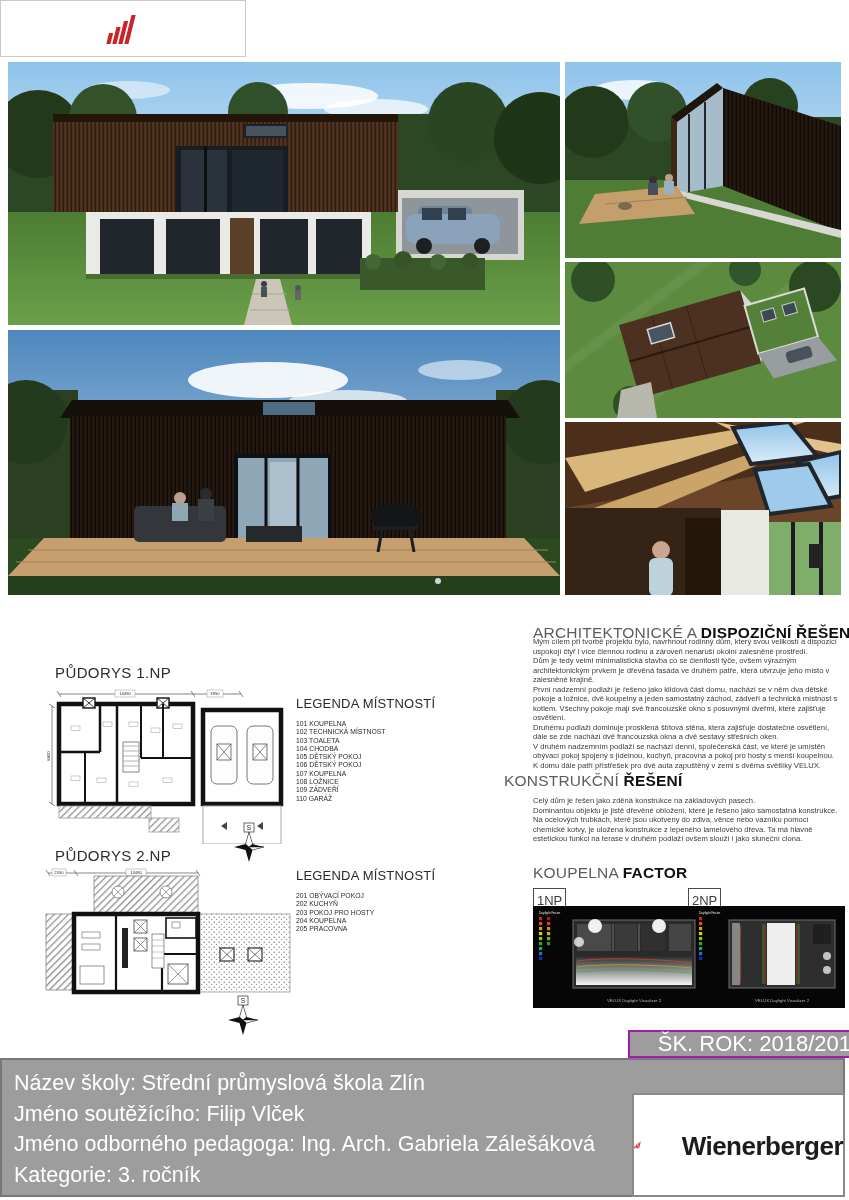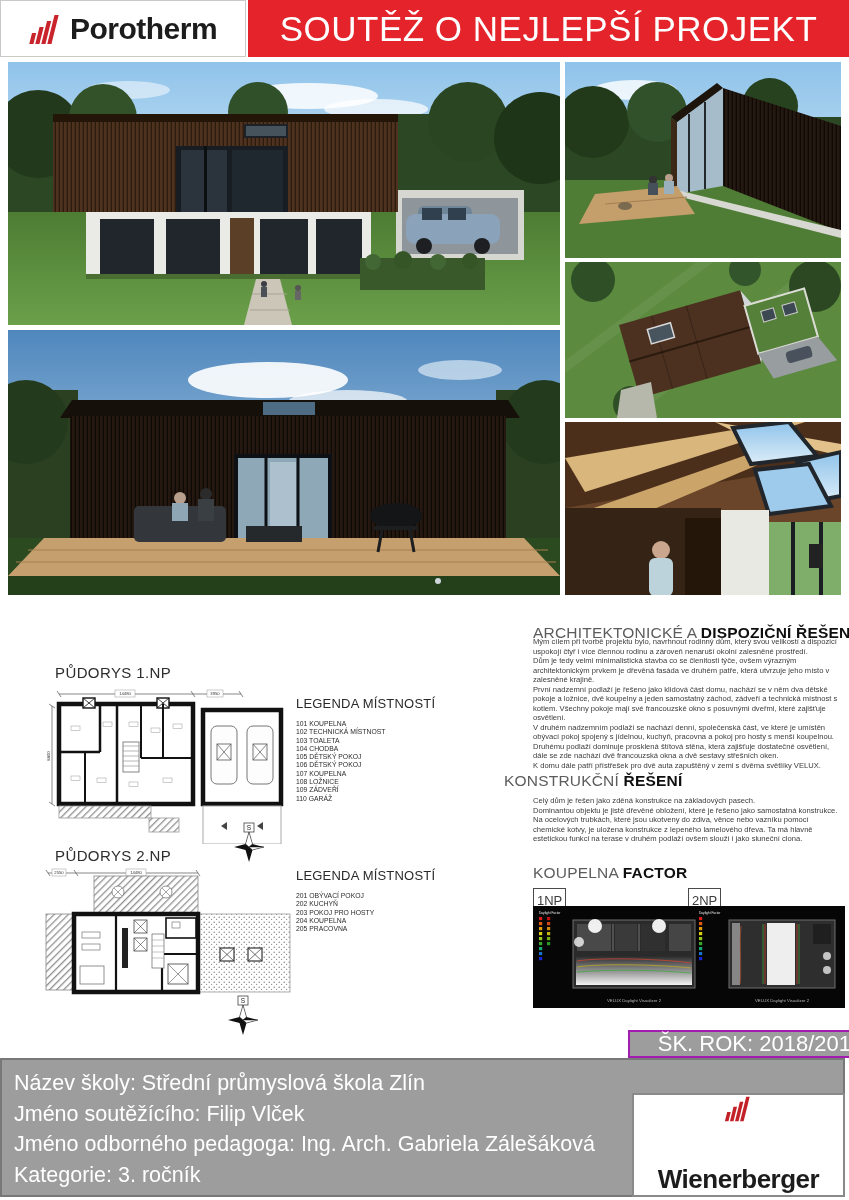--- a/index.html
+++ b/index.html
@@ -29,21 +29,21 @@
   .body-text p{margin:0;font-size:7.6px;line-height:9.5px;color:#3b3b3b;}
   .np-label{position:absolute;border:1.5px solid #4a4a4a;background:#fff;color:#3d3d3d;
             font-size:13px;padding:4px 3px;line-height:16px;}
   
   #sk-bar{left:628px;top:1030px;width:265px;height:28px;background:#9d9d9d;border:2px solid #a21caf;
           box-sizing:border-box;color:#fff;font-size:22px;display:flex;align-items:center;justify-content:center;}
   #info-block{left:0;top:1058px;width:845px;height:139px;background:#9d9d9d;border:2px solid #787878;
               box-sizing:border-box;color:#fff;padding:8px 18px 0 12px;}
   #info-block div{font-size:21.5px;line-height:30.5px;}
   #wb-box{left:632px;top:1093px;width:213px;height:104px;background:#fff;border:2px solid #8a8a8a;
-          box-sizing:border-box;display:flex;flex-direction:column;align-items:center;justify-content:center;z-index:3;gap:40px;}
+          box-sizing:border-box;display:flex;flex-direction:row;align-items:center;justify-content:center;z-index:3;gap:40px;}
   #wb-box .brand-txt{font-size:26px;font-weight:700;color:#1c1c1c;letter-spacing:-.5px;margin-top:2px;}
 </style>
 </head>
 <body>
 
 <svg width="0" height="0" style="position:absolute" aria-hidden="true">
 <defs>
   <pattern id="slat" width="4" height="8" patternUnits="userSpaceOnUse">
     <rect width="4" height="8" fill="#4f3320"></rect>
         <rect x="2.6" width="1.4" height="8" fill="#2d1b0e"></rect>
@@ -84,24 +84,20 @@
 
   <div class="abs" id="logo-box">
     <svg width="34" height="32" viewBox="0 0 34 32">
       <g transform="skewX(-14)" fill="#c9242b">
         <rect x="8" y="20" width="4.2" height="11"></rect>
         <rect x="14" y="14" width="4.2" height="17"></rect>
         <rect x="20" y="8" width="4.2" height="23"></rect>
         <rect x="26" y="2" width="4.2" height="29"></rect>
       </g>
     </svg>
-    <span class="brand-txt">Porotherm</span>
-  </div>
-  <div class="abs" id="banner">
-    <span>SOUTĚŽ O NEJLEPŠÍ PROJEKT</span>
   </div>
 
   <div class="ph" style="left:8px;top:62px;width:552px;height:263px;">
     <svg viewBox="0 0 552 263" width="552" height="263" preserveAspectRatio="none">
       <rect width="552" height="170" fill="url(#sky1)"></rect>
       <ellipse cx="300" cy="34" rx="70" ry="13" fill="#fff" opacity=".85"></ellipse>
       <ellipse cx="368" cy="47" rx="52" ry="10" fill="#fff" opacity=".7"></ellipse>
       <ellipse cx="120" cy="28" rx="42" ry="9" fill="#fff" opacity=".5"></ellipse>
       <g>
         <rect y="52" width="552" height="110" fill="#2c4723"></rect>
@@ -473,22 +469,22 @@
       <polygon points="15,10 18.5,22 15,25 11.5,22" fill="#fff" stroke="#111" stroke-width=".5"></polygon>
       <polygon points="30,25 18.5,28 15,25" fill="#fff" stroke="#111" stroke-width=".5"></polygon>
     </svg>
   </div>
 
   <div class="sec-head" style="left:533px;top:624px;"><span>ARCHITEKTONICKÉ A </span><b>DISPOZIČNÍ ŘEŠENÍ</b></div>
   <div class="body-text" style="left:533px;top:637px;">
     <p>Mým cílem při tvorbě projektu bylo, navrhnout rodinný dům, který svou velikostí a dispozicí uspokojí čtyř i více člennou rodinu a zároveň nenaruší okolní zalesněné prostředí.</p>
     <p>Dům je tedy velmi minimalistická stavba co se členitosti týče, ovšem výrazným architektonickým prvkem je dřevěná fasáda ve druhém patře, která utvrzuje jeho místo v zalesněné krajině.</p>
     <p>První nadzemní podlaží je řešeno jako klidová část domu, nachází se v něm dva dětské pokoje a ložnice, dvě koupelny a jeden samostatný záchod, zádveří a technická místnost s kotlem. Všechny pokoje mají své francouzské okno s posuvnými dveřmi, které zajišťuje osvětlení.</p>
+    <p>Druhému podlaží dominuje prosklená štítová stěna, která zajišťuje dostatečné osvětlení, dále se zde nachází dvě francouzská okna a dvě sestavy střešních oken.</p>
     <p>V druhém nadzemním podlaží se nachází denní, společenská část, ve které je umístěn obývací pokoj spojený s jídelnou, kuchyň, pracovna a pokoj pro hosty s menší koupelnou.</p>
-    <p>Druhému podlaží dominuje prosklená štítová stěna, která zajišťuje dostatečné osvětlení, dále se zde nachází dvě francouzská okna a dvě sestavy střešních oken.</p>
     <p>K domu dále patří přístřešek pro dvě auta zapuštěný v zemi s dvěma světlíky VELUX.</p>
   </div>
 
   <div class="sec-head" style="left:504px;top:772px;"><span>KONSTRUKČNÍ </span><b>ŘEŠENÍ</b></div>
   <div class="body-text" style="left:533px;top:796px;">
     <p>Celý dům je řešen jako zděná konstrukce na základových pasech.</p>
     <p>Dominantou objektu je jistě dřevěné obložení, které je řešeno jako samostatná konstrukce.</p>
     <p>Na ocelových trubkách, které jsou ukotveny do zdiva, věnce nebo vazníku pomocí chemické kotvy, je uložena konstrukce z lepeného lamelového dřeva. Ta má hlavně estetickou funkci na terase v druhém podlaží ovšem slouží i jako sluneční clona.</p>
   </div>
 

